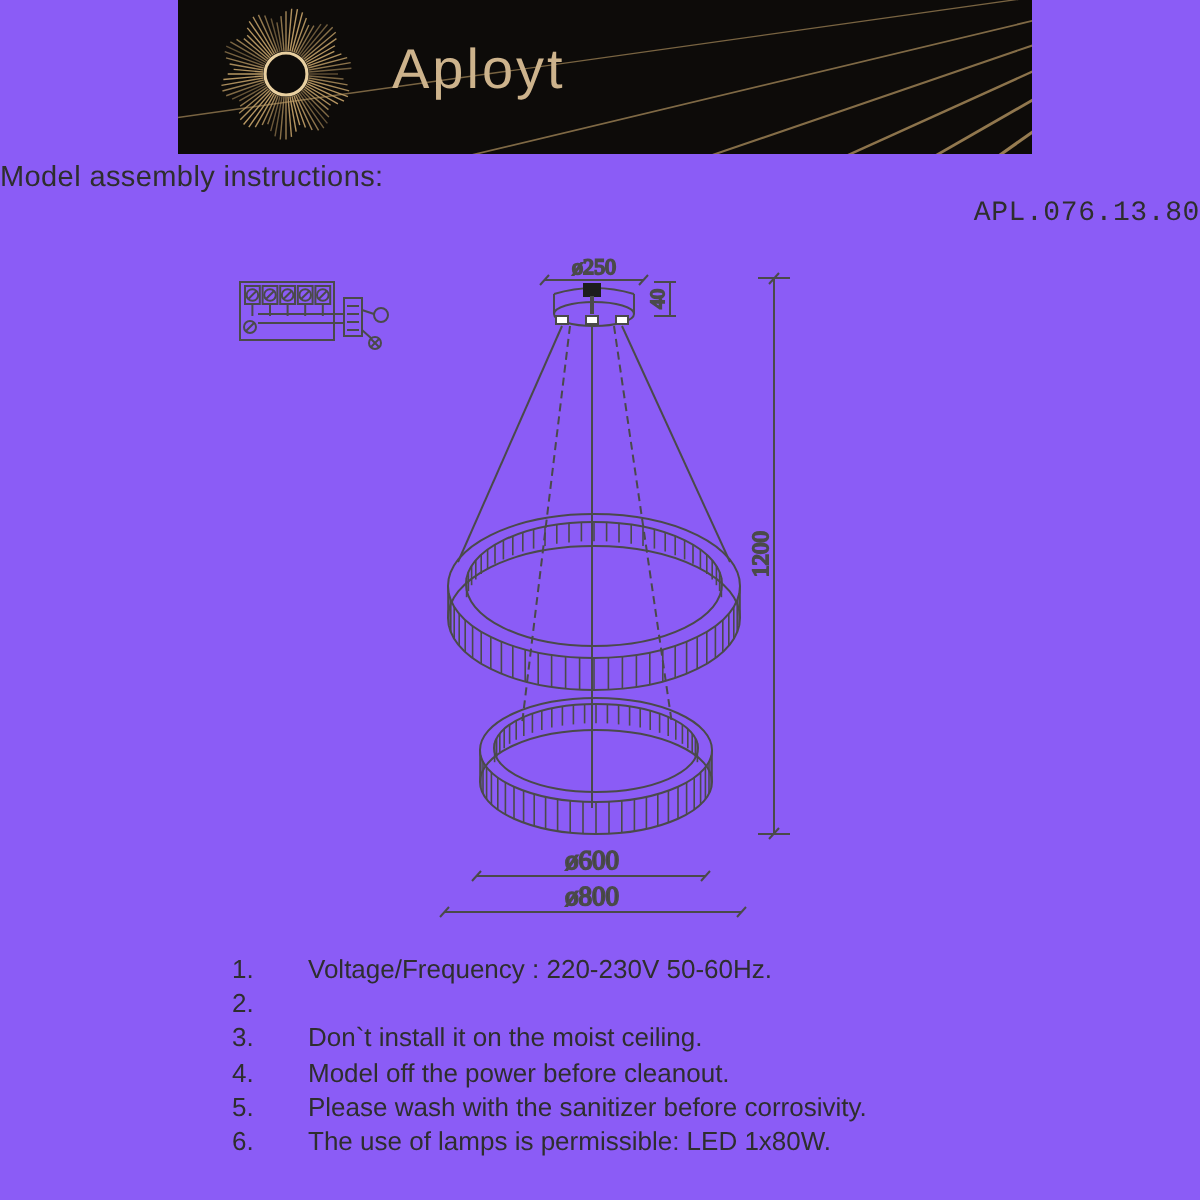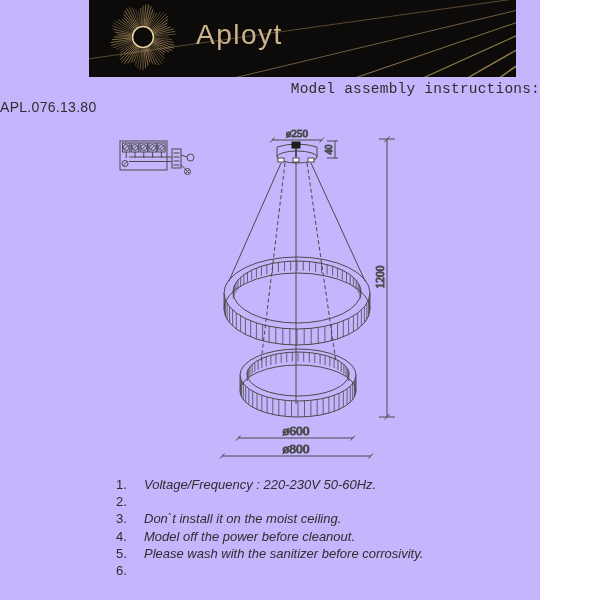--- a/index.html
+++ b/index.html
@@ -1,38 +1,38 @@
 <!DOCTYPE html>
 <html><head>
 <meta charset="utf-8">
 <style>
   html,body{margin:0;padding:0;background:#ffffff;}
   .page{
-    position:relative;width:540px;height:600px;background:#c4b5fd;overflow:hidden;
+    position:relative;width:600px;height:600px;background:#8b5cf6;overflow:hidden;
     font-family:"Liberation Sans",sans-serif;
   }
   .banner{
     position:absolute;left:89px;top:0;width:427px;height:77px;
     background:#0d0b09;overflow:hidden;
   }
   .banner svg{position:absolute;left:0;top:0;}
   .brand-name{
     position:absolute;left:107px;top:19px;
     font-size:28px;font-weight:400;letter-spacing:1.5px;color:#cdb38c;
   }
-  .sub1{position:absolute;left:0;right:0;top:81px;text-align:right;
-    font-size:14.5px;color:#2e2e2e;letter-spacing:.2px;font-family:Liberation Mono, monospace;}
-  .sub2{position:absolute;left:0;right:0;top:99px;text-align:left;
-    font-size:14px;color:#2e2e2e;letter-spacing:.3px;}
+  .sub1{position:absolute;left:0;right:0;top:81px;text-align:left;
+    font-size:14.5px;color:#2e2e2e;letter-spacing:.2px;}
+  .sub2{position:absolute;left:0;right:0;top:99px;text-align:right;
+    font-size:14px;color:#2e2e2e;letter-spacing:.3px;font-family:Liberation Mono, monospace;}
   #drawing{position:absolute;left:0;top:0;}
   .dim-text{font-family:"Liberation Serif",serif;fill:#3a3a3a;}
   .instructions{position:absolute;left:116px;top:476px;width:440px;}
   .inst-row{display:flex;line-height:17.2px;font-size:13px;color:#2e2e2e;}
   .inst-num{width:18px;flex:0 0 18px;}
-  .inst-text{margin-left:10px;white-space:nowrap;font-style:italic;}
+  .inst-text{margin-left:20px;white-space:nowrap;}
 </style>
 </head>
 <body>
 
 <div class="page">
 
   <div class="banner">
     <svg width="427" height="77" viewBox="0 0 427 77">
       <g id="starburst">
           <line x1="65.5" y1="37" x2="80" y2="37" stroke="#c2a068" stroke-width="0.7" opacity="0.45"></line>
@@ -380,15 +380,16 @@
     <div class="inst-row">
       <span class="inst-num">4.</span>
       <span class="inst-text">Model off the power before cleanout.</span>
     </div>
     <div class="inst-row">
       <span class="inst-num">5.</span>
       <span class="inst-text">Please wash with the sanitizer before corrosivity.</span>
     </div>
     <div class="inst-row">
       <span class="inst-num">6.</span>
+      <span class="inst-text">The use of lamps is permissible: LED 1x80W.</span>
     </div>
   </div>
 </div>
 
 </body></html>

